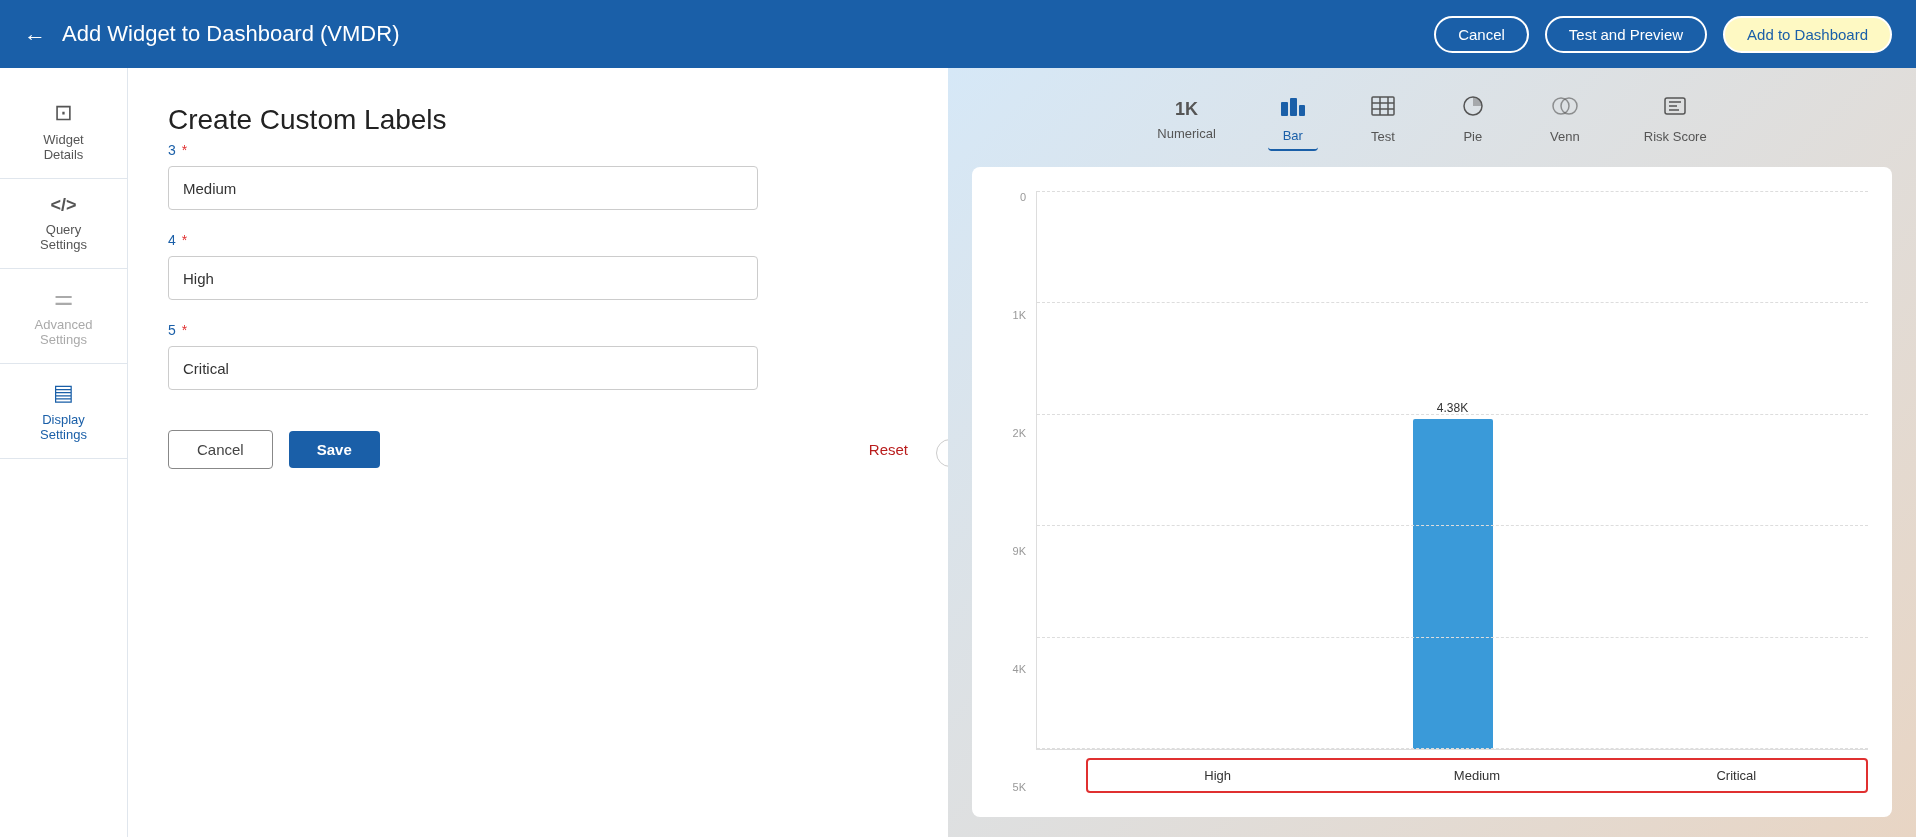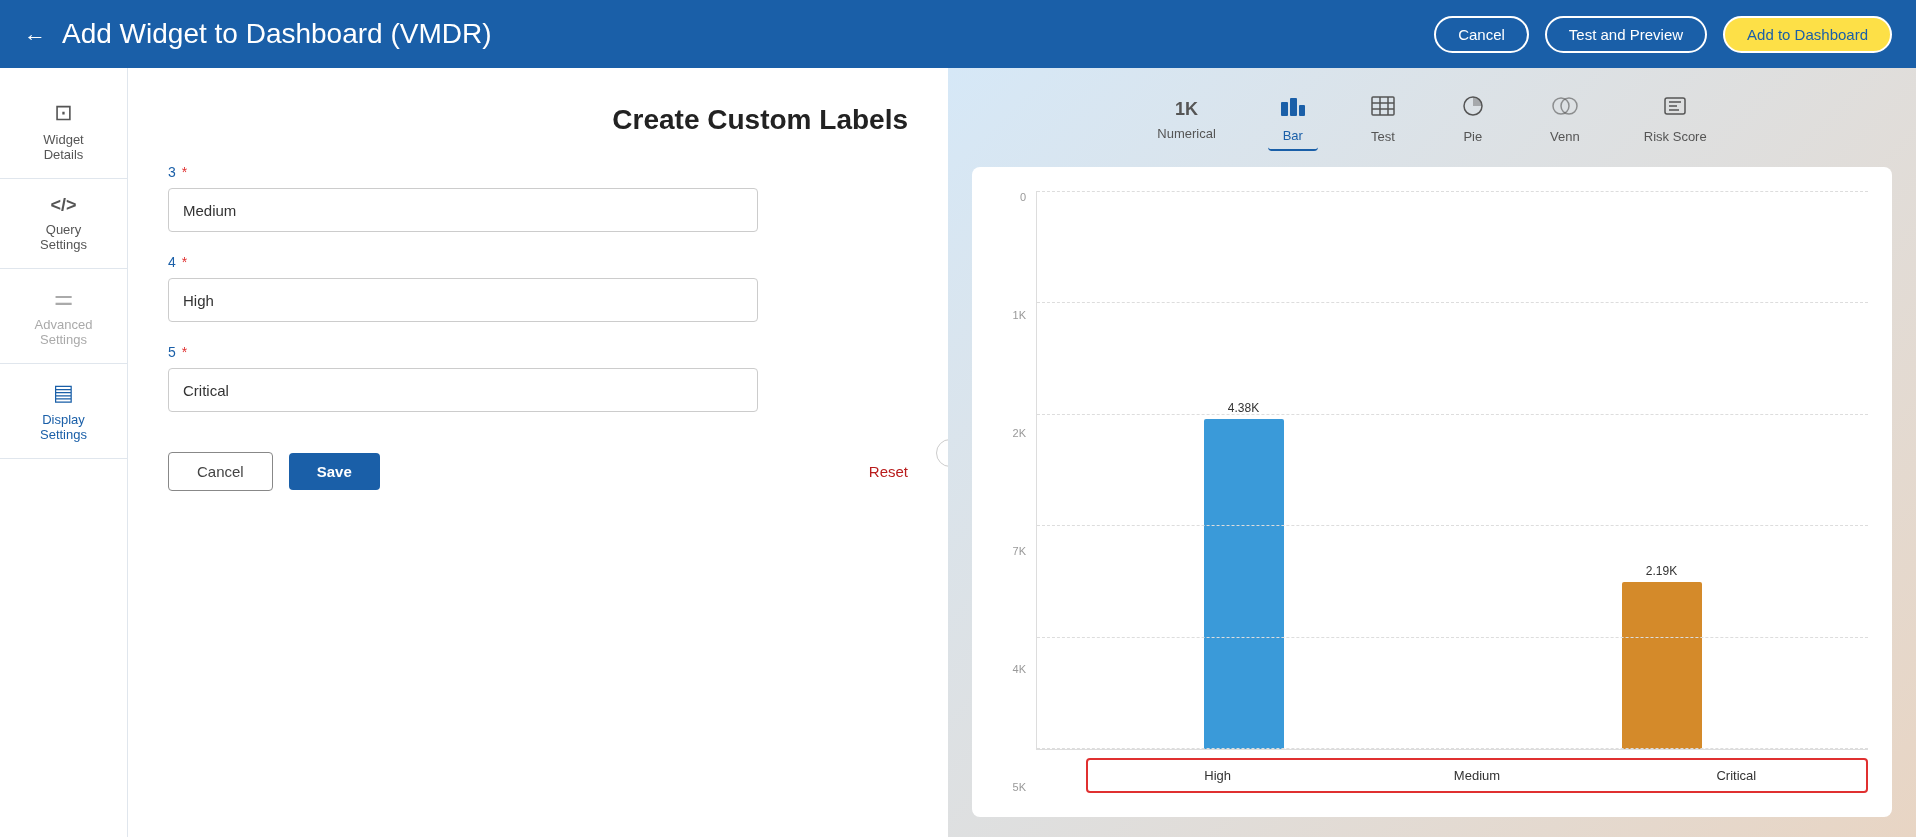--- a/index.html
+++ b/index.html
@@ -17,36 +17,36 @@
     }
     .header-back {
       color: white;
       font-size: 22px;
       cursor: pointer;
       display: flex;
       align-items: center;
     }
     .header-title {
       color: white;
-      font-size: 28px;
+      font-size: 22px;
       font-weight: 500;
       flex: 1;
     }
     .header-btn {
       border: 2px solid white;
       background: transparent;
       color: white;
       padding: 8px 22px;
       border-radius: 24px;
       font-size: 15px;
       cursor: pointer;
       font-weight: 500;
     }
     .header-btn.primary {
-      background: #fde047;
+      background: #fef9c3;
       color: #1a5fa8;
     }
 
     
     .main-layout {
       display: flex;
       height: calc(837px - 68px);
     }
 
     
@@ -93,24 +93,23 @@
     
     .form-panel {
       width: 820px;
       background: white;
       padding: 36px 40px;
       overflow-y: auto;
       position: relative;
     }
     .form-title {
       font-size: 28px;
-      font-weight: 700;
+      font-weight: 400;
       color: #222;
-      margin-bottom: 28px;
-      text-align: right;
+      margin-bottom: 6px;
     }
     .group-label {
       font-size: 13px;
       font-weight: 600;
       color: #444;
       letter-spacing: 0.5px;
       margin-bottom: 20px;
     }
     .field-group {
       margin-bottom: 22px;
@@ -451,45 +450,41 @@
           <span>Risk Score</span>
         </div>
       </div>
 
       <div class="chart-card">
         <div class="bar-chart-area">
           <div class="bar-chart-inner">
             <div class="y-axis">
               <span>5K</span>
               <span>4K</span>
-              <span>7K</span>
+              <span>9K</span>
               <span>2K</span>
               <span>1K</span>
               <span>0</span>
             </div>
             <div class="chart-body">
               <div class="bars-container" style="height:380px;">
                 <div class="grid-lines">
                   <div class="grid-line"></div>
                   <div class="grid-line"></div>
                   <div class="grid-line"></div>
                   <div class="grid-line"></div>
                   <div class="grid-line"></div>
                   <div class="grid-line"></div>
                 </div>
 
                 <div class="bar-wrapper">
                   <span class="bar-value">4.38K</span>
                   <div class="bar blue" style="height:330px;"></div>
                 </div>
 
-                <div class="bar-wrapper">
-                  <span class="bar-value">2.19K</span>
-                  <div class="bar orange" style="height:167px;"></div>
-                </div>
 
               </div>
 
               <div class="x-axis">
                 <span class="x-label">High</span>
                 <span class="x-label">Medium</span>
                 <span class="x-label">Critical</span>
               </div>
             </div>
           </div>

